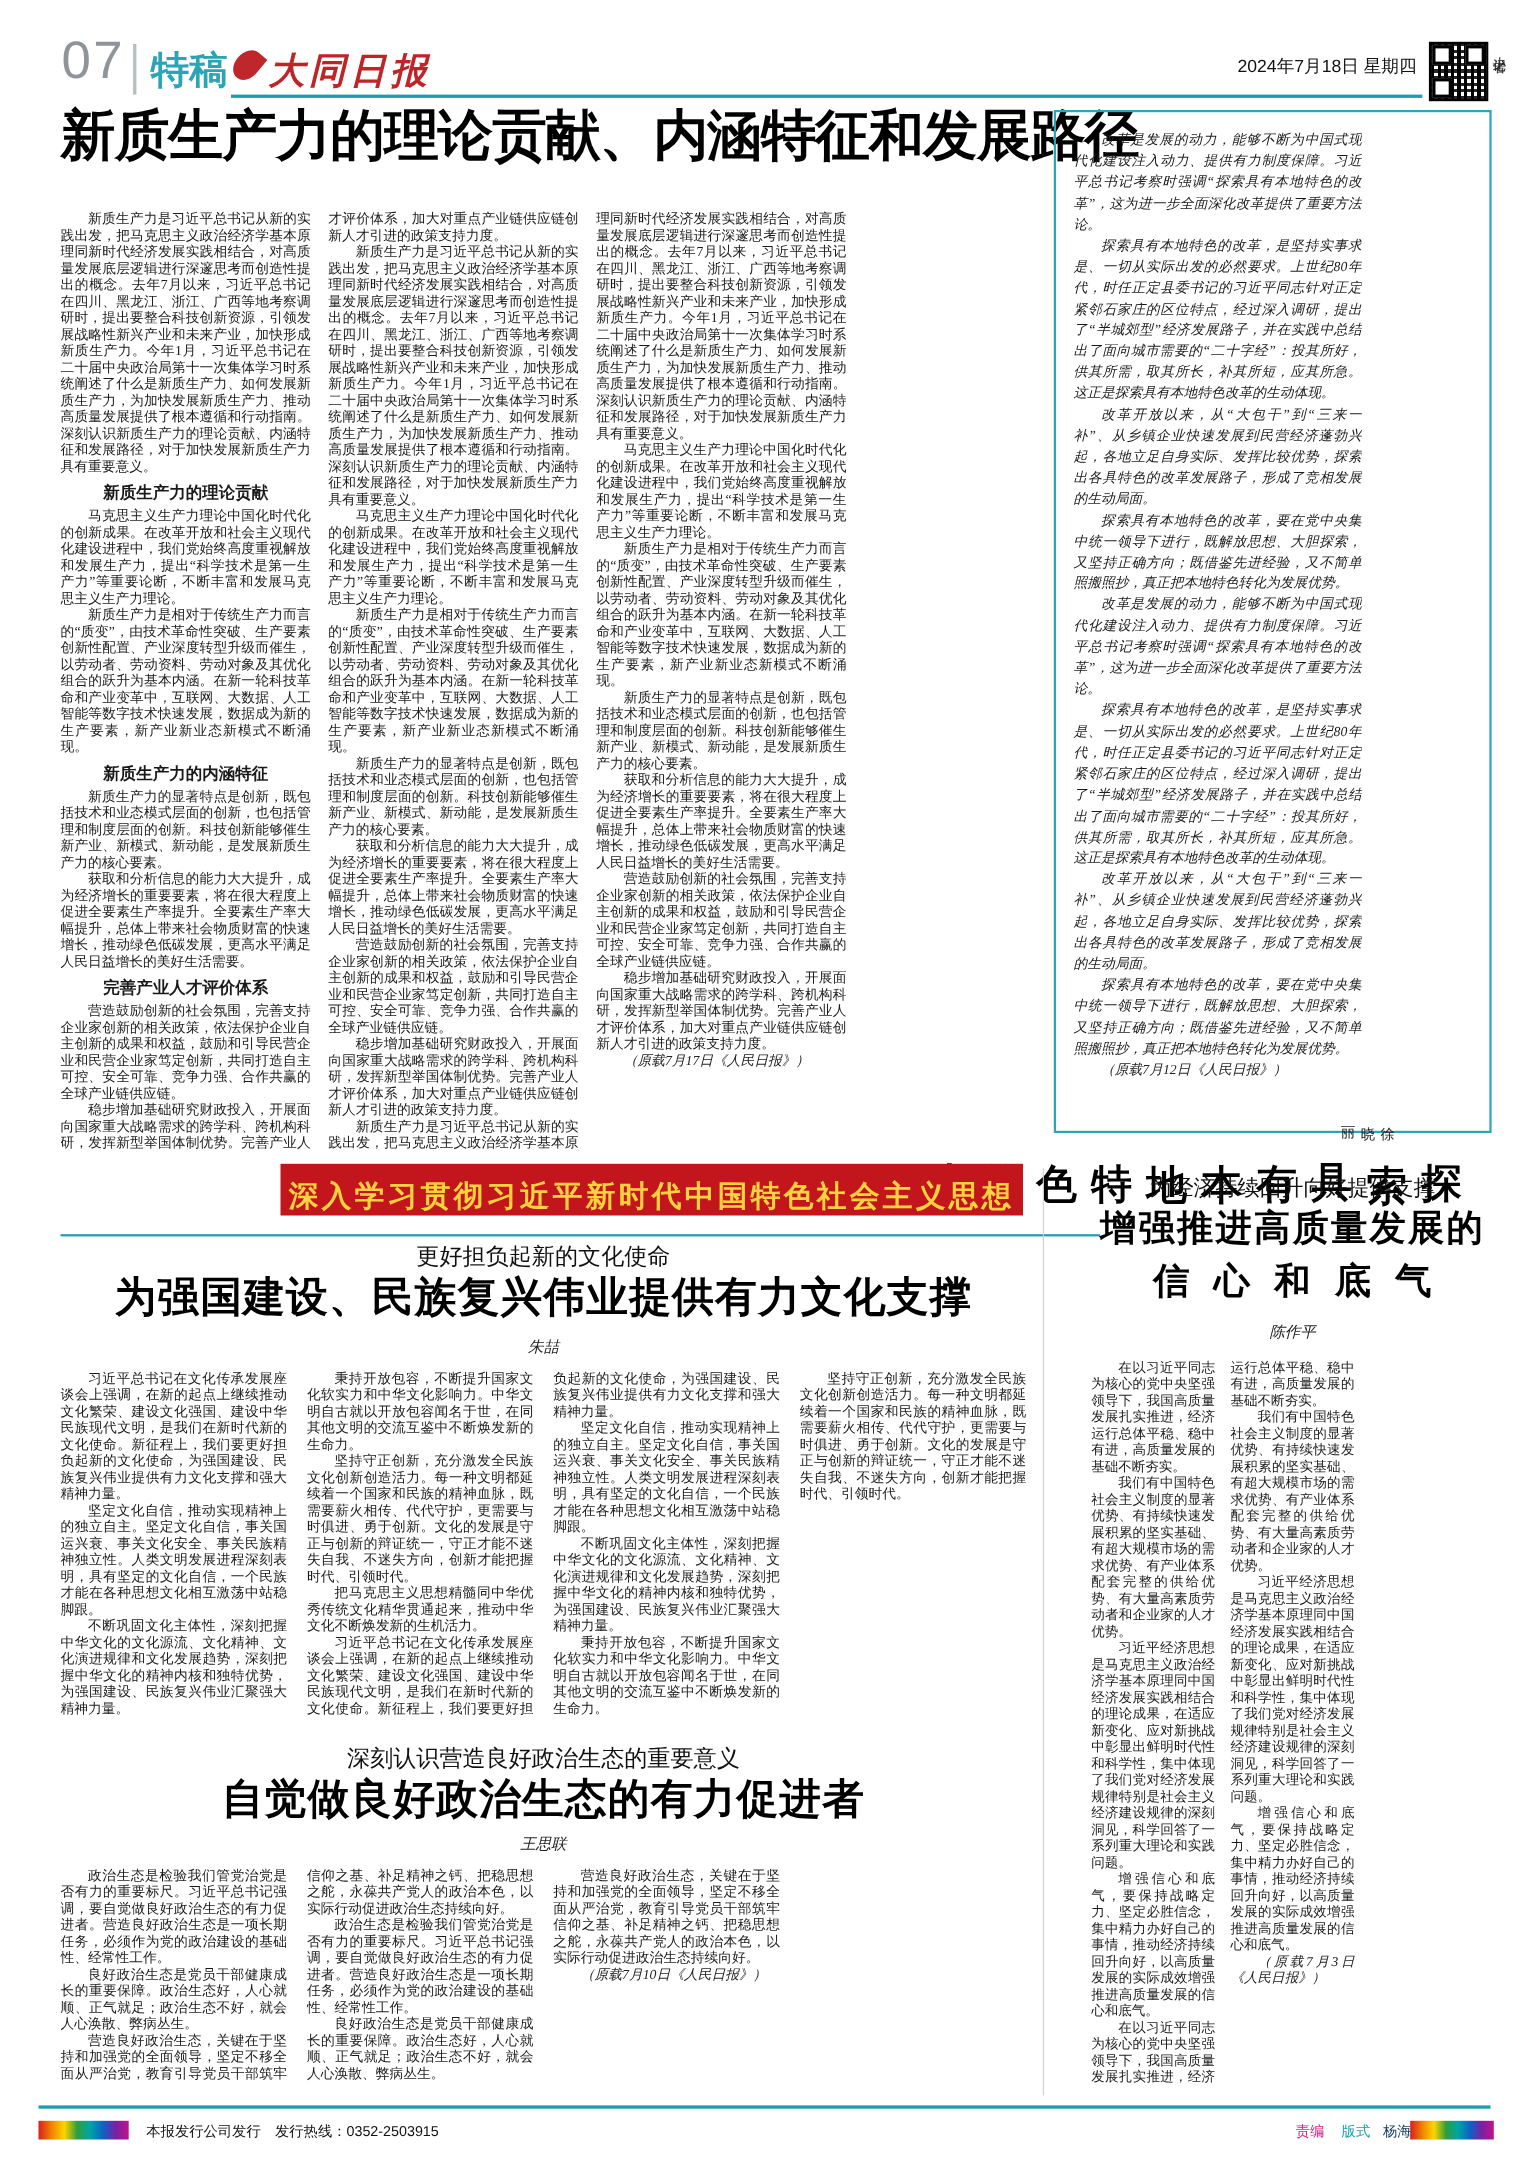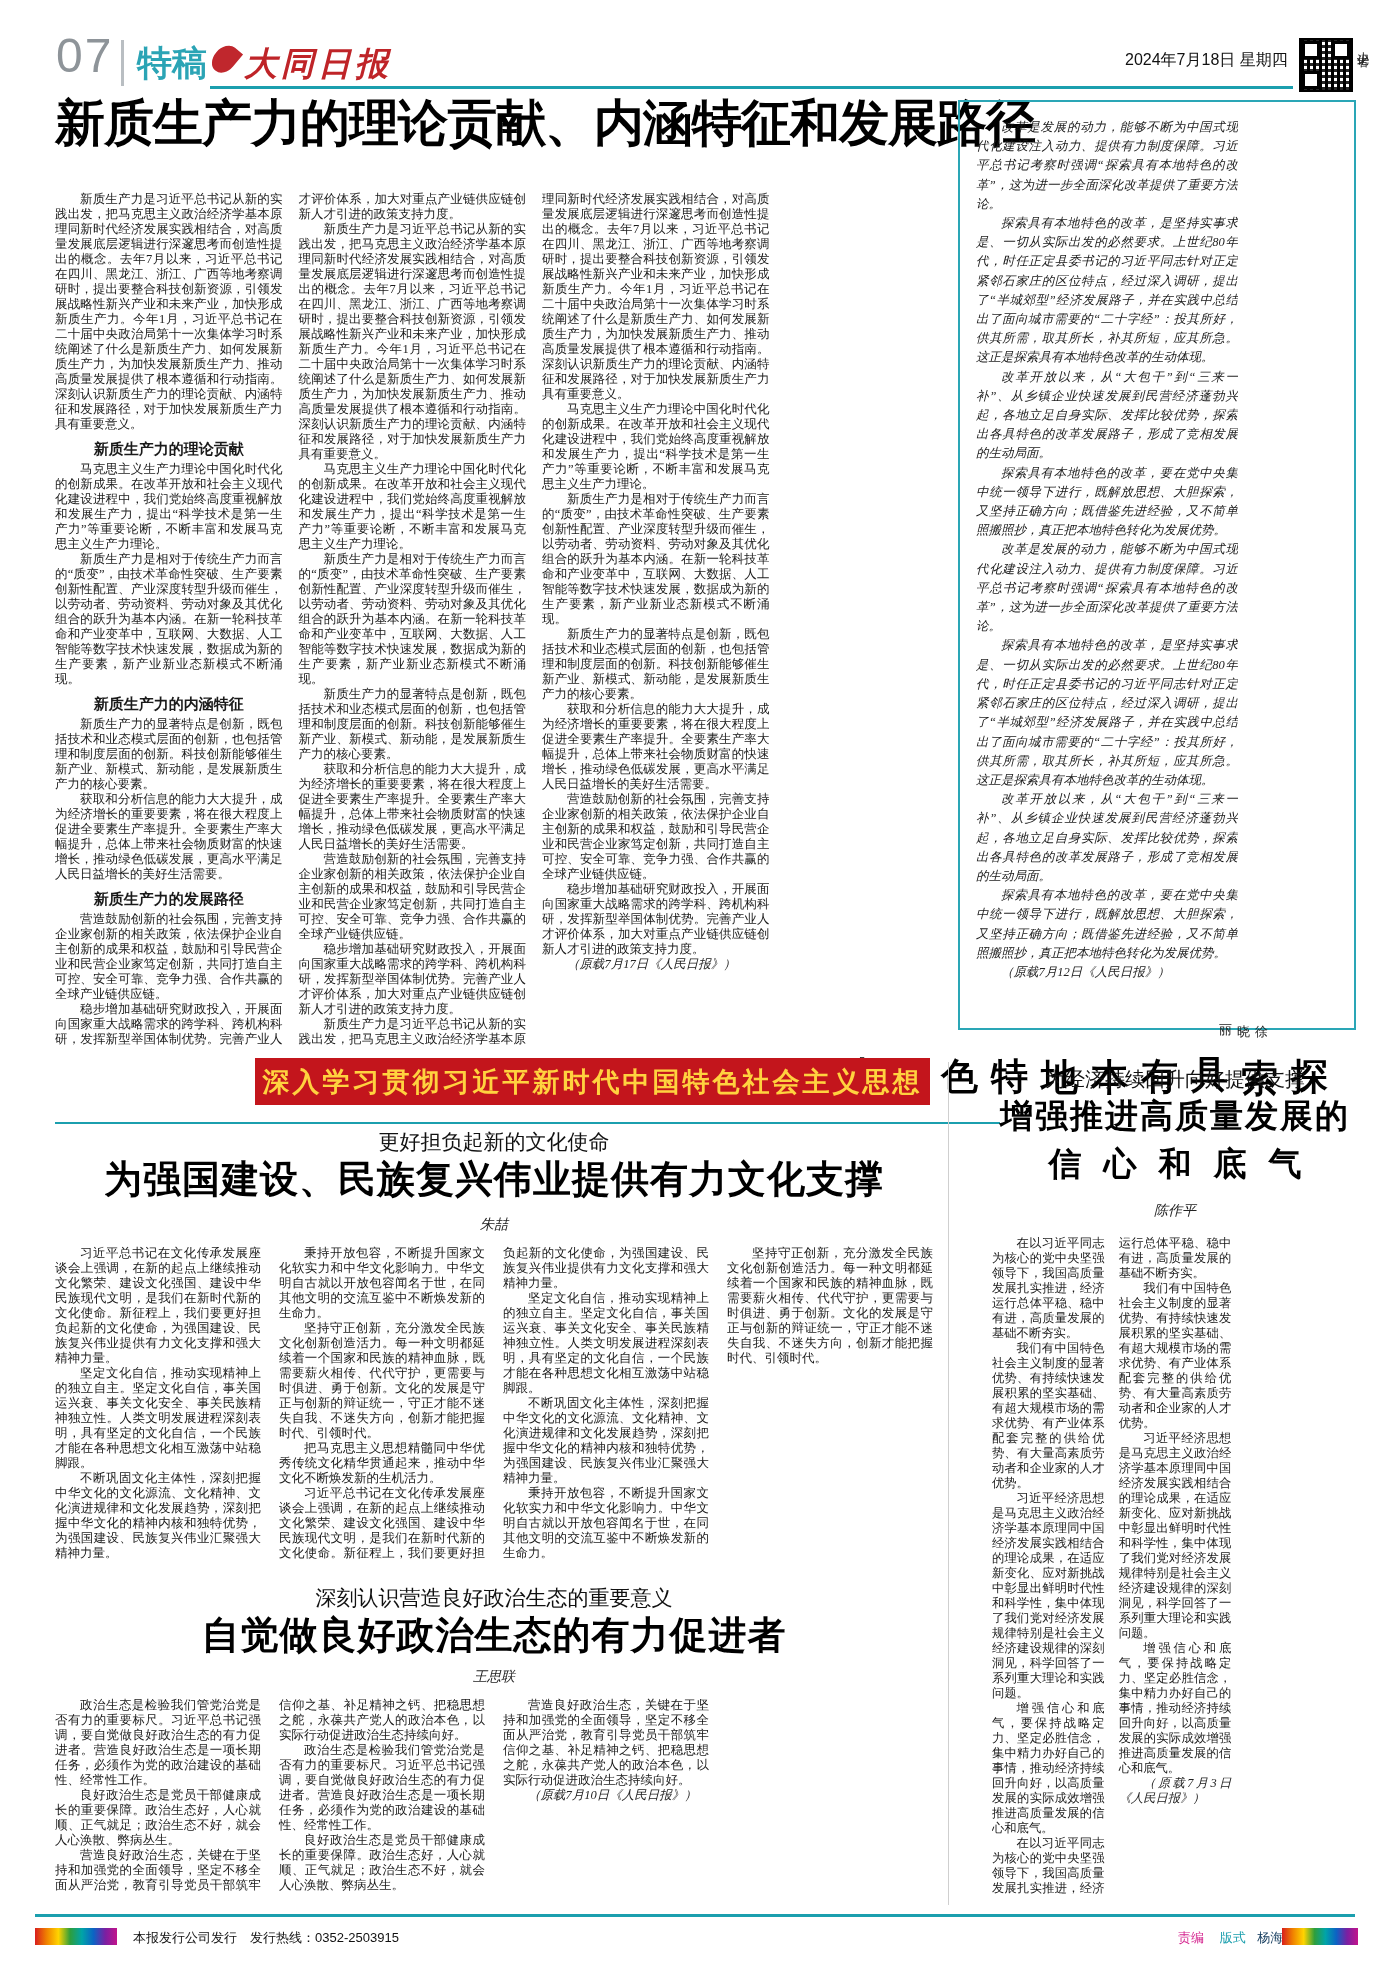--- a/index.html
+++ b/index.html
@@ -43,21 +43,21 @@
       line-height:19.2px;font-style:italic;color:#1a1a1a;}
   .explore-text p{margin:0;text-indent:2em;}
   .explore-text .note{color:#222;}
   .explore-side{position:relative;flex:1;}
   .explore-title{position:absolute;right:8px;top:14px;writing-mode:vertical-rl;text-orientation:upright;
       font-size:37px;font-weight:bold;letter-spacing:14px;color:#000;}
   .explore-author{position:absolute;right:72px;top:40%;writing-mode:vertical-rl;text-orientation:upright;
       font-size:13px;letter-spacing:3px;color:#222;}
   
   .banner{left:255px;top:1058px;width:675px;height:47px;background:#c3151c;display:flex;
-      align-items:center;justify-content:center;}
+      align-items:flex-end;justify-content:center;}
   .banner span{font-family:"Liberation Sans","DejaVu Sans",sans-serif;font-size:27px;font-weight:bold;
       color:#ffd23f;letter-spacing:3px;white-space:nowrap;}
   .sep-teal{left:55px;top:1122px;width:945px;height:2px;background:#1b9fae;}
   .v-divider{left:948px;top:1062px;width:1px;height:843px;background:#cfcfcf;}
   
   .kicker{text-align:center;font-family:"Liberation Sans","DejaVu Sans",sans-serif;font-size:21px;color:#111;}
   .big-title{text-align:center;font-weight:bold;font-size:38px;color:#000;letter-spacing:1px;white-space:nowrap;}
   .author-line{text-align:center;font-size:14px;font-style:italic;color:#222;}
   .culture-kicker{left:55px;top:1128px;width:878px;}
   .culture-title{left:28px;top:1154px;width:932px;}
@@ -104,21 +104,21 @@
 
   <div class="abs main-title">新质生产力的理论贡献、内涵特征和发展路径</div>
   <div class="abs body-cols main-body">
       <p>新质生产力是习近平总书记从新的实践出发，把马克思主义政治经济学基本原理同新时代经济发展实践相结合，对高质量发展底层逻辑进行深邃思考而创造性提出的概念。去年7月以来，习近平总书记在四川、黑龙江、浙江、广西等地考察调研时，提出要整合科技创新资源，引领发展战略性新兴产业和未来产业，加快形成新质生产力。今年1月，习近平总书记在二十届中央政治局第十一次集体学习时系统阐述了什么是新质生产力、如何发展新质生产力，为加快发展新质生产力、推动高质量发展提供了根本遵循和行动指南。深刻认识新质生产力的理论贡献、内涵特征和发展路径，对于加快发展新质生产力具有重要意义。</p>
       <h4>新质生产力的理论贡献</h4>
       <p>马克思主义生产力理论中国化时代化的创新成果。在改革开放和社会主义现代化建设进程中，我们党始终高度重视解放和发展生产力，提出“科学技术是第一生产力”等重要论断，不断丰富和发展马克思主义生产力理论。</p>
       <p>新质生产力是相对于传统生产力而言的“质变”，由技术革命性突破、生产要素创新性配置、产业深度转型升级而催生，以劳动者、劳动资料、劳动对象及其优化组合的跃升为基本内涵。在新一轮科技革命和产业变革中，互联网、大数据、人工智能等数字技术快速发展，数据成为新的生产要素，新产业新业态新模式不断涌现。</p>
       <h4>新质生产力的内涵特征</h4>
       <p>新质生产力的显著特点是创新，既包括技术和业态模式层面的创新，也包括管理和制度层面的创新。科技创新能够催生新产业、新模式、新动能，是发展新质生产力的核心要素。</p>
       <p>获取和分析信息的能力大大提升，成为经济增长的重要要素，将在很大程度上促进全要素生产率提升。全要素生产率大幅提升，总体上带来社会物质财富的快速增长，推动绿色低碳发展，更高水平满足人民日益增长的美好生活需要。</p>
-      <h4>新质生产力的发展路径</h4>
+      <h4>完善产业人才评价体系</h4>
       <p>营造鼓励创新的社会氛围，完善支持企业家创新的相关政策，依法保护企业自主创新的成果和权益，鼓励和引导民营企业和民营企业家笃定创新，共同打造自主可控、安全可靠、竞争力强、合作共赢的全球产业链供应链。</p>
       <p>稳步增加基础研究财政投入，开展面向国家重大战略需求的跨学科、跨机构科研，发挥新型举国体制优势。完善产业人才评价体系，加大对重点产业链供应链创新人才引进的政策支持力度。</p>
       <p>新质生产力是习近平总书记从新的实践出发，把马克思主义政治经济学基本原理同新时代经济发展实践相结合，对高质量发展底层逻辑进行深邃思考而创造性提出的概念。去年7月以来，习近平总书记在四川、黑龙江、浙江、广西等地考察调研时，提出要整合科技创新资源，引领发展战略性新兴产业和未来产业，加快形成新质生产力。今年1月，习近平总书记在二十届中央政治局第十一次集体学习时系统阐述了什么是新质生产力、如何发展新质生产力，为加快发展新质生产力、推动高质量发展提供了根本遵循和行动指南。深刻认识新质生产力的理论贡献、内涵特征和发展路径，对于加快发展新质生产力具有重要意义。</p>
       <p>马克思主义生产力理论中国化时代化的创新成果。在改革开放和社会主义现代化建设进程中，我们党始终高度重视解放和发展生产力，提出“科学技术是第一生产力”等重要论断，不断丰富和发展马克思主义生产力理论。</p>
       <p>新质生产力是相对于传统生产力而言的“质变”，由技术革命性突破、生产要素创新性配置、产业深度转型升级而催生，以劳动者、劳动资料、劳动对象及其优化组合的跃升为基本内涵。在新一轮科技革命和产业变革中，互联网、大数据、人工智能等数字技术快速发展，数据成为新的生产要素，新产业新业态新模式不断涌现。</p>
       <p>新质生产力的显著特点是创新，既包括技术和业态模式层面的创新，也包括管理和制度层面的创新。科技创新能够催生新产业、新模式、新动能，是发展新质生产力的核心要素。</p>
       <p>获取和分析信息的能力大大提升，成为经济增长的重要要素，将在很大程度上促进全要素生产率提升。全要素生产率大幅提升，总体上带来社会物质财富的快速增长，推动绿色低碳发展，更高水平满足人民日益增长的美好生活需要。</p>
       <p>营造鼓励创新的社会氛围，完善支持企业家创新的相关政策，依法保护企业自主创新的成果和权益，鼓励和引导民营企业和民营企业家笃定创新，共同打造自主可控、安全可靠、竞争力强、合作共赢的全球产业链供应链。</p>
       <p>稳步增加基础研究财政投入，开展面向国家重大战略需求的跨学科、跨机构科研，发挥新型举国体制优势。完善产业人才评价体系，加大对重点产业链供应链创新人才引进的政策支持力度。</p>
       <p>新质生产力是习近平总书记从新的实践出发，把马克思主义政治经济学基本原理同新时代经济发展实践相结合，对高质量发展底层逻辑进行深邃思考而创造性提出的概念。去年7月以来，习近平总书记在四川、黑龙江、浙江、广西等地考察调研时，提出要整合科技创新资源，引领发展战略性新兴产业和未来产业，加快形成新质生产力。今年1月，习近平总书记在二十届中央政治局第十一次集体学习时系统阐述了什么是新质生产力、如何发展新质生产力，为加快发展新质生产力、推动高质量发展提供了根本遵循和行动指南。深刻认识新质生产力的理论贡献、内涵特征和发展路径，对于加快发展新质生产力具有重要意义。</p>

